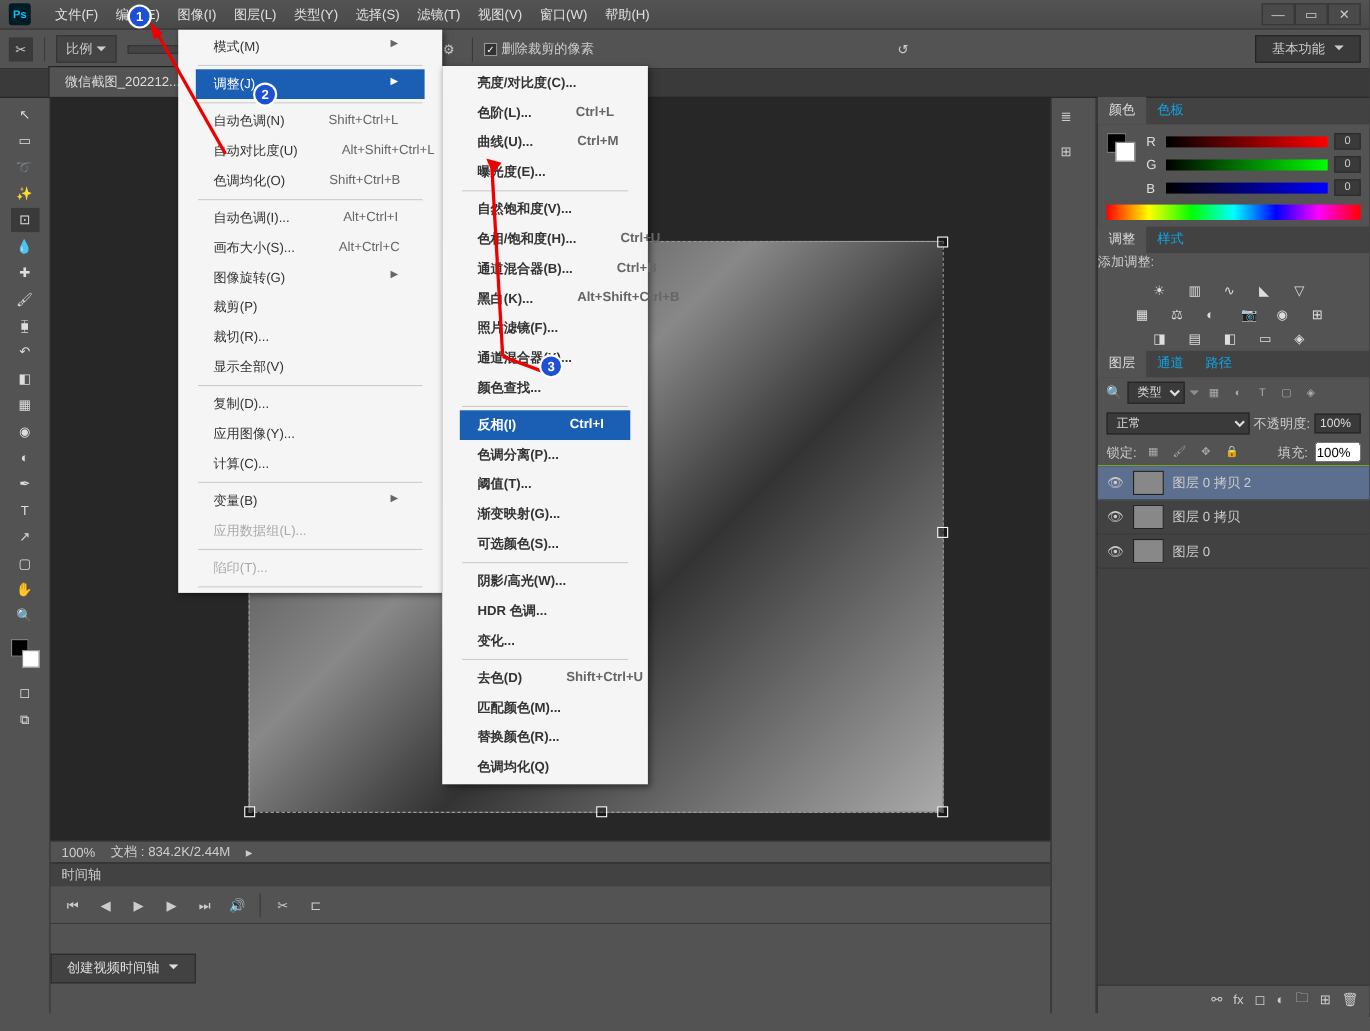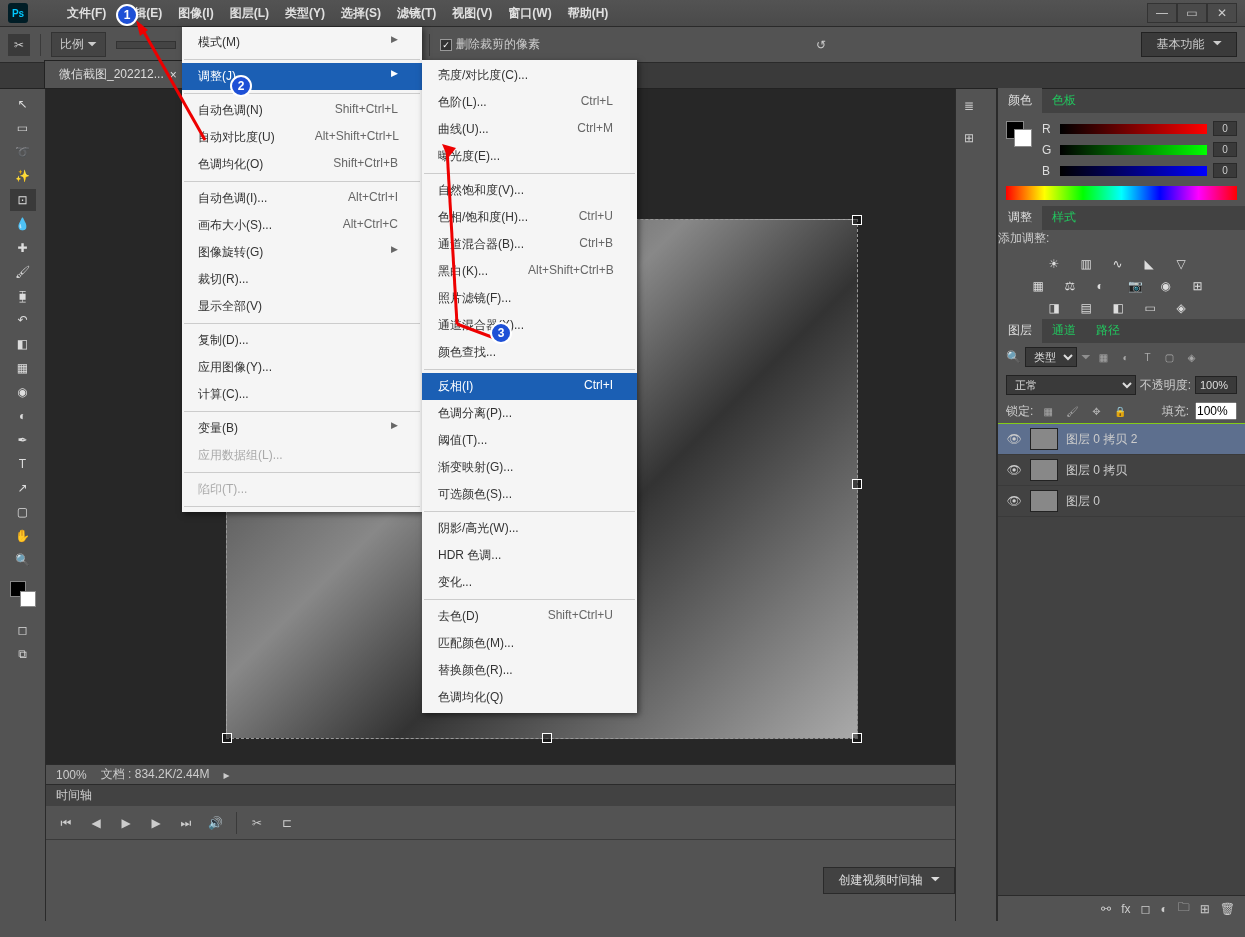--- a/index.html
+++ b/index.html
@@ -1,21 +1,21 @@
 <!DOCTYPE html>
 <html><head>
 <meta charset="utf-8">
 <style>
 * { margin: 0; padding: 0; box-sizing: border-box; font-family: "Microsoft YaHei", Arial, sans-serif; font-size: 12px; user-select: none; }
 body { background: #535353; color: #ccc; width: 1245px; height: 937px; overflow: hidden; position: relative; }
 
 
 .titlebar { height: 27px; background: linear-gradient(#535353, #4a4a4a); display: flex; align-items: center; padding: 0 8px; border-bottom: 1px solid #2a2a2a; }
-.ps-logo { width: 20px; height: 20px; background: #001d26; color: #00c8ff; border-radius: 3px; display: flex; align-items: center; justify-content: center; font-weight: bold; font-size: 10px; margin-right: 31px; }
-.menu-items { display: flex; font-weight: bold; }
+.ps-logo { width: 20px; height: 20px; background: #001d26; color: #00c8ff; border-radius: 3px; display: flex; align-items: center; justify-content: center; font-weight: bold; font-size: 10px; margin-right: 14px; }
+.menu-items { display: flex; }
 .menu-item { padding: 5px 8px; cursor: pointer; color: #e0e0e0; }
 .window-controls { margin-left: auto; display: flex; gap: 0; }
 .wc { width: 30px; height: 20px; display: flex; align-items: center; justify-content: center; color: #ccc; cursor: pointer; border: 1px solid #333; background: #4a4a4a; }
 
 
 .optbar { height: 36px; background: #535353; border-bottom: 1px solid #2a2a2a; display: flex; align-items: center; padding: 0 8px; gap: 10px; }
 .optbar .cbox { padding: 3px 8px; background: #444; border: 1px solid #333; color: #ccc; }
 .optbar .icn { width: 22px; height: 22px; display: flex; align-items: center; justify-content: center; color: #ccc; }
 .vsep { width: 1px; height: 22px; background: #3a3a3a; }
 .check { display: flex; align-items: center; gap: 4px; }
@@ -37,27 +37,27 @@
 
 .canvas-area { flex: 1; background: #272727; position: relative; overflow: hidden; }
 .canvas-img { position: absolute; left: 180px; top: 130px; width: 632px; height: 520px; background: linear-gradient(135deg, #222 0%, #888 40%, #333 60%, #aaa 100%); border: 1px dashed #999; }
 .crop-h { position: absolute; width: 10px; height: 10px; border: 1px solid #fff; background: rgba(0,0,0,0.4); }
 
 .status { height: 20px; background: #535353; border-top: 1px solid #2a2a2a; display: flex; align-items: center; padding: 0 10px; gap: 14px; color: #ccc; font-size: 11px; }
 .timeline-head { height: 22px; background: #424242; border-top: 1px solid #2a2a2a; display: flex; align-items: center; padding: 0 10px; }
 .timeline-body { height: 115px; background: #535353; display: flex; flex-direction:column; }
 .tl-controls { height: 34px; display:flex; align-items:center; gap:10px; padding:0 10px; border-bottom:1px solid #3a3a3a; }
 .tl-btn { width:20px; height:16px; display:flex;align-items:center;justify-content:center; color:#ccc; }
-.tl-center { flex:1; display:flex; align-items:center; justify-content:flex-end; }
+.tl-center { flex:1; display:flex; align-items:center; justify-content:flex-start; }
 .tl-make { padding:4px 14px; background:#424242; border:1px solid #2a2a2a; color:#ddd; display:flex; gap:8px; }
 
 
 .right { width: 248px; background: #535353; display: flex; flex-direction: column; border-left: 1px solid #2a2a2a; }
 .rtabs { height: 24px; background: #424242; display: flex; align-items: flex-end; }
-.rtab { padding: 4px 10px; color: #22c55e; cursor: pointer; }
+.rtab { padding: 4px 10px; color: #0ea5e9; cursor: pointer; }
 .rtab.active { background: #535353; color: #ddd; }
 .color-panel { padding: 8px; display: flex; gap: 10px; }
 .color-sw { width: 26px; height: 26px; position:relative; }
 .color-sw .a { position:absolute; top:0; left:0; width:18px; height:18px; background:#000; border:1px solid #888; }
 .color-sw .b { position:absolute; bottom:0; right:0; width:18px; height:18px; background:#fff; border:1px solid #888; }
 .sliders { flex:1; display:flex; flex-direction:column; gap:6px; }
 .srow { display:flex; align-items:center; gap:6px; }
 .srow .lab { width:12px; color:#ddd; }
 .srow .bar { flex:1; height:10px; }
 .srow .val { width:24px; background:#3a3a3a; text-align:center; padding:1px; border:1px solid #2a2a2a; font-size:10px; }
@@ -77,31 +77,31 @@
 .layer { display:flex; align-items:center; padding:4px 8px; gap:8px; border-bottom:1px solid #3a3a3a; }
 .layer.sel { background:#5d6f8e; }
 .eye { width:16px; text-align:center; }
 .thumb { width:28px; height:22px; background:#888; border:1px solid #222; }
 .layers-foot { height:26px; background:#535353; border-top:1px solid #2a2a2a; display:flex; align-items:center; justify-content:flex-end; gap:10px; padding:0 10px; }
 
 .side-icons { width: 42px; background: #535353; border-left:1px solid #2a2a2a; border-right:1px solid #2a2a2a; display:flex; flex-direction:column; align-items:center; padding-top:10px; gap:14px; }
 .side-icons .si { width:24px; height:18px; color:#ccc; }
 
 
-.dropdown { position: absolute; background: #f5f5f5; color: #333; box-shadow: 2px 2px 6px rgba(0,0,0,0.5); z-index: 100; padding: 2px 0; margin-left: 20px; }
+.dropdown { position: absolute; background: #f5f5f5; color: #333; box-shadow: 2px 2px 6px rgba(0,0,0,0.5); z-index: 100; padding: 2px 16px; }
 .dropdown .mi { padding: 5px 24px 5px 16px; display: flex; justify-content: space-between; gap: 40px; cursor: pointer; white-space: nowrap; }
 .dropdown .mi .sc { color: #666; }
 .dropdown .mi.hl { background: #1b5fb4; color: #fff; }
 .dropdown .mi.hl .sc { color: #fff; }
 .dropdown .sep { height: 1px; background: #ccc; margin: 3px 2px; }
 .dropdown .ar::after { content: '▶'; font-size: 9px; color: #666; }
 .dropdown .mi.hl.ar::after { color:#fff; }
 .dropdown .mi.dis { color:#aaa; }
 .menu1 { left: 162px; top: 27px; width: 240px; }
-.menu2 { left: 402px; top: 60px; width: 215px; }
+.menu2 { left: 402px; top: 60px; width: 187px; font-weight: bold; }
 
 
 .anno-circle { position:absolute; width:22px; height:22px; border-radius:50%; background:#1e50d6; border:2px solid #fff; color:#fff; display:flex; align-items:center; justify-content:center; font-weight:bold; font-size:12px; z-index:200; }
 .arrow-red { position:absolute; z-index:150; }
 </style>
 </head>
 <body>
 
 <div class="titlebar">
   <div class="ps-logo">Ps</div>
@@ -382,20 +382,23 @@
       <span class="sc">Alt+Ctrl+I</span>
     </div>
     <div class="mi">
       <span>画布大小(S)...</span>
       <span class="sc">Alt+Ctrl+C</span>
     </div>
     <div class="mi ar">
       <span>图像旋转(G)</span>
     </div>
     <div class="mi">
+      <span>裁剪(P)</span>
+    </div>
+    <div class="mi">
       <span>裁切(R)...</span>
     </div>
     <div class="mi">
       <span>显示全部(V)</span>
     </div>
     <div class="sep"></div>
     <div class="mi">
       <span>复制(D)...</span>
     </div>
     <div class="mi">

